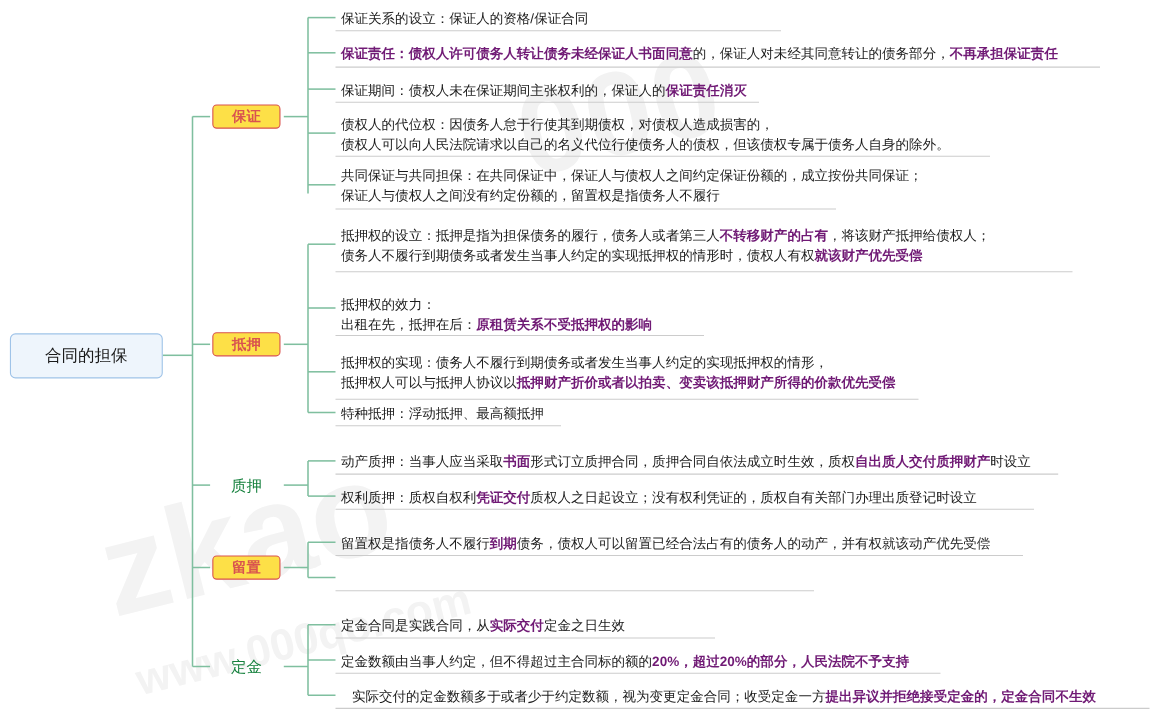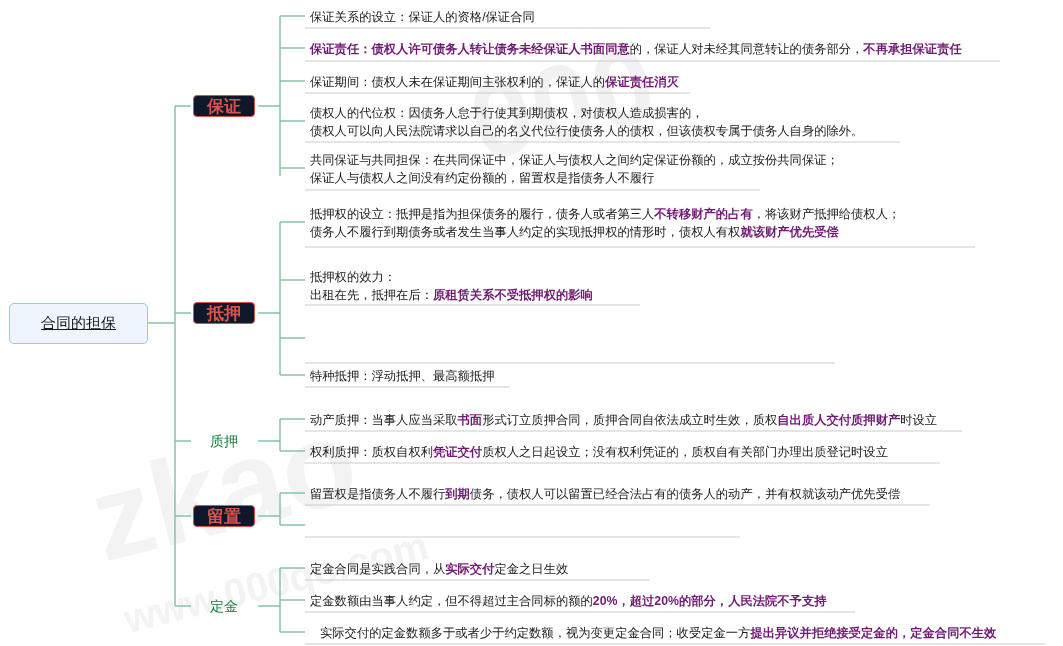--- a/index.html
+++ b/index.html
@@ -75,33 +75,32 @@
     height: 41px;
     border: 1px solid #9fc3e8;
     border-radius: 5px;
     background: #eef5fc;
     display: flex;
     align-items: center;
     justify-content: center;
     font-size: 15px;
     color: #1a1a1a;
     box-sizing: border-box;
-    text-decoration: underline;
   }
   .branch-node {
     position: absolute;
     width: 62px;
     height: 22px;
     border: 1px solid #d9534f;
     border-radius: 4px;
-    background: #0f172a;
+    background: #fde047;
     display: flex;
     align-items: center;
     justify-content: center;
-    font-size: 17px;
+    font-size: 13px;
     font-weight: bold;
     color: #d9534f;
     box-sizing: border-box;
   }
   .branch-node.plain {
     border: none;
     background: transparent;
     color: #15803d;
     font-weight: normal;
     font-size: 14px;
@@ -217,20 +216,24 @@
     </div>
 
   <div class="leaf" style="left:310px; top:205px;">
       <div><span>抵押权的设立：抵押是指为担保债务的履行，债务人或者第三人</span><span class="hl">不转移财产的占有</span><span>，将该财产抵押给债权人；</span></div>
       <div><span>债务人不履行到期债务或者发生当事人约定的实现抵押权的情形时，债权人有权</span><span class="hl">就该财产优先受偿</span></div>
     </div>
   <div class="leaf" style="left:310px; top:254px;margin-top:14px;">
       <div><span>抵押权的效力：</span></div>
       <div><span>出租在先，抵押在后：</span><span class="hl">原租赁关系不受抵押权的影响</span></div>
     </div>
+  <div class="leaf" style="left:310px; top:321px;">
+      <div><span>抵押权的实现：债务人不履行到期债务或者发生当事人约定的实现抵押权的情形，</span></div>
+      <div><span>抵押权人可以与抵押人协议以</span><span class="hl">抵押财产折价或者以拍卖、变卖该抵押财产所得的价款优先受偿</span></div>
+    </div>
   <div class="leaf" style="left:310px; top:367px;">
       <div><span>特种抵押：浮动抵押、最高额抵押</span></div>
     </div>
 
   <div class="leaf" style="left:310px; top:411px;">
       <div><span>动产质押：当事人应当采取</span><span class="hl">书面</span><span>形式订立质押合同，质押合同自依法成立时生效，质权</span><span class="hl">自出质人交付质押财产</span><span>时设立</span></div>
     </div>
   <div class="leaf" style="left:310px; top:443px;">
       <div><span>权利质押：质权自权利</span><span class="hl">凭证交付</span><span>质权人之日起设立；没有权利凭证的，质权自有关部门办理出质登记时设立</span></div>
     </div>

